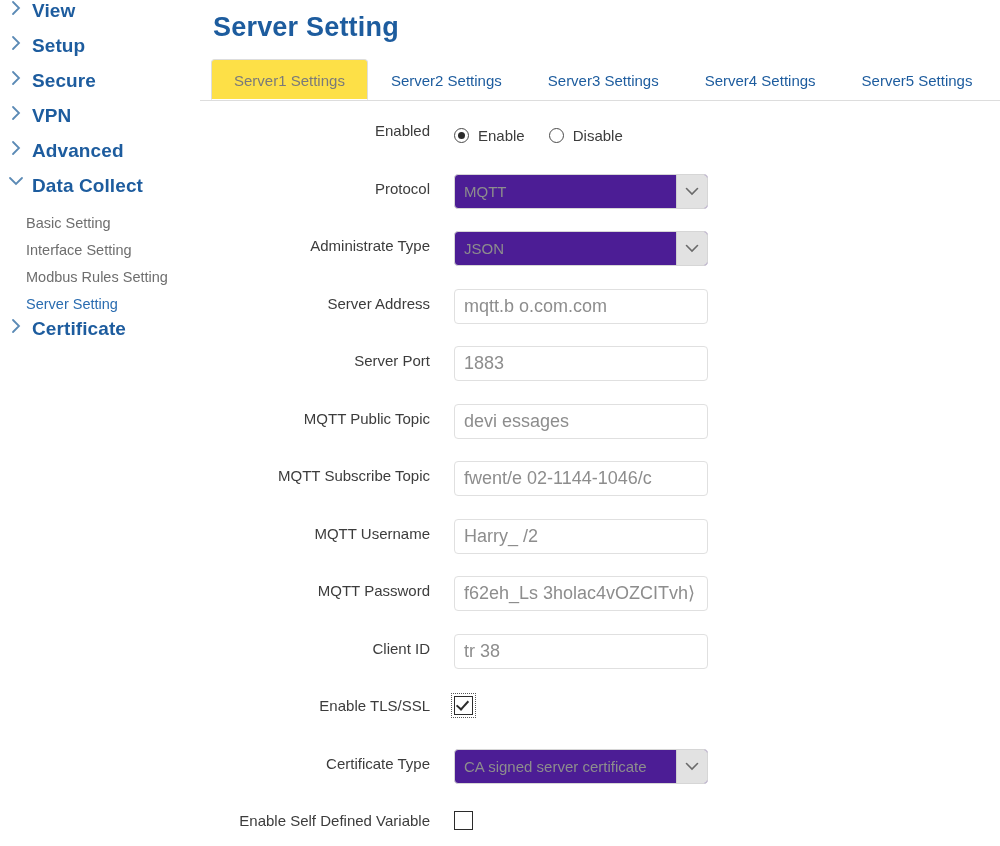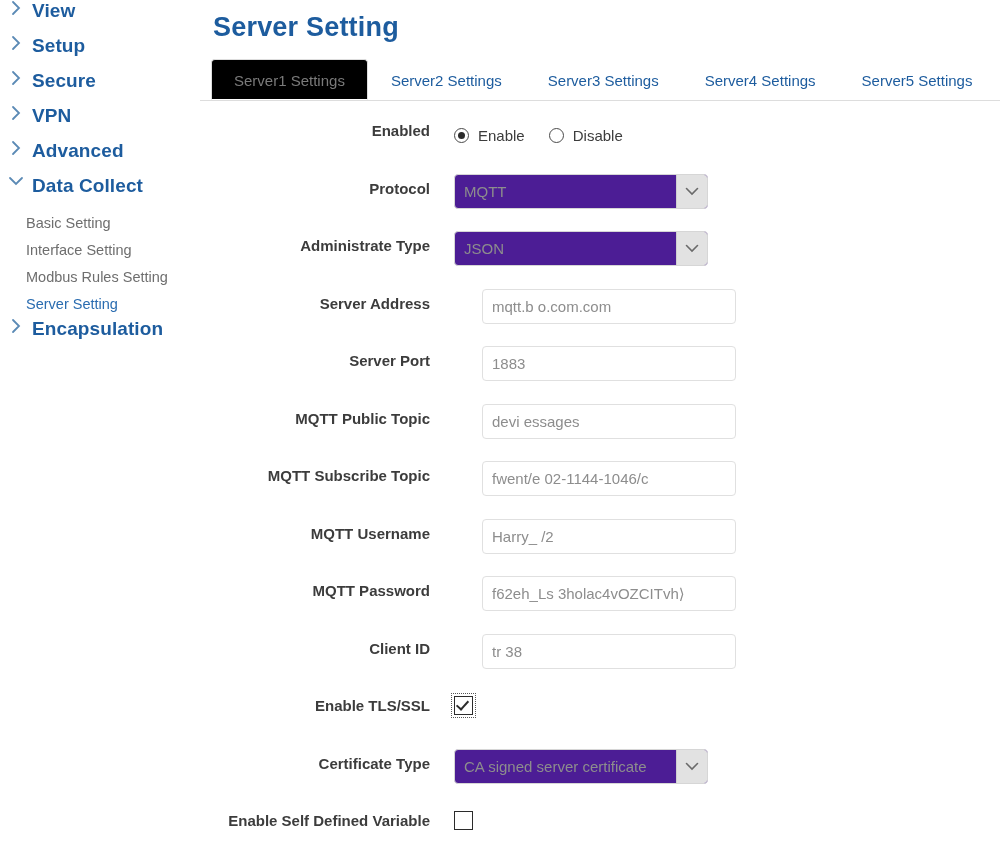--- a/index.html
+++ b/index.html
@@ -110,21 +110,21 @@
     padding: 0 22px;
     font-size: 15px;
     color: #1d5c9e;
     cursor: pointer;
     box-sizing: border-box;
     border: 1px solid transparent;
     border-radius: 4px 4px 0 0;
   }
   .tab.active {
     color: #7a7a7a;
-    background: #000000;
+    background: #fde047;
     border-color: #dddddd;
     border-bottom-color: #ffffff;
   }
 
   
   #form {
     padding-top: 14px;
   }
   .row {
     display: flex;
@@ -132,21 +132,20 @@
     height: 57.5px;
   }
   .row .label {
     width: 230px;
     flex: 0 0 230px;
     text-align: right;
     font-size: 15px;
     color: #3c3c3c;
     padding-top: 7px;
     box-sizing: border-box;
-    font-weight: bold;
   }
   .row .field {
     margin-left: 24px;
     padding-top: 1px;
   }
 
   
   .radio-group {
     display: flex;
     align-items: center;
@@ -187,28 +186,27 @@
 
   
   .textbox {
     width: 254px;
     height: 35px;
     box-sizing: border-box;
     border: 1px solid #e0e0e0;
     border-radius: 4px;
     background: #ffffff;
     font-family: "Liberation Sans", sans-serif;
-    font-size: 15px;
+    font-size: 18px;
     color: #8d8d8d;
     padding: 0 9px;
     outline: none;
     overflow: hidden;
     white-space: nowrap;
     line-height: 33px;
-    margin-left: 28px;
   }
 
   
   .selectbox {
     width: 254px;
     height: 35px;
     box-sizing: border-box;
     border: 1px solid #d6d6d6;
     border-radius: 4px;
     background: #4c1d95;
@@ -327,21 +325,21 @@
   <div class="nav-sub">Interface Setting</div>
   <div class="nav-sub">Modbus Rules Setting</div>
   <div class="nav-sub active">Server Setting</div>
 
   <div class="nav-top">
     <span class="nav-chevron">
       <svg width="11" height="16" viewBox="0 0 11 16">
           <path d="M2 2 L8 8 L2 14" fill="none" stroke="currentColor" stroke-width="1.8" stroke-linecap="round"></path>
         </svg>
     </span>
-    <span class="nav-top-label">Encapsulation</span>
+    <span class="nav-top-label">Certificate</span>
   </div>
 
 </div>
 
 <div id="main">
 
   <div id="page-title">Server Setting</div>
 
   <div id="tabs">
     <div class="tab active">Server1 Settings</div>

